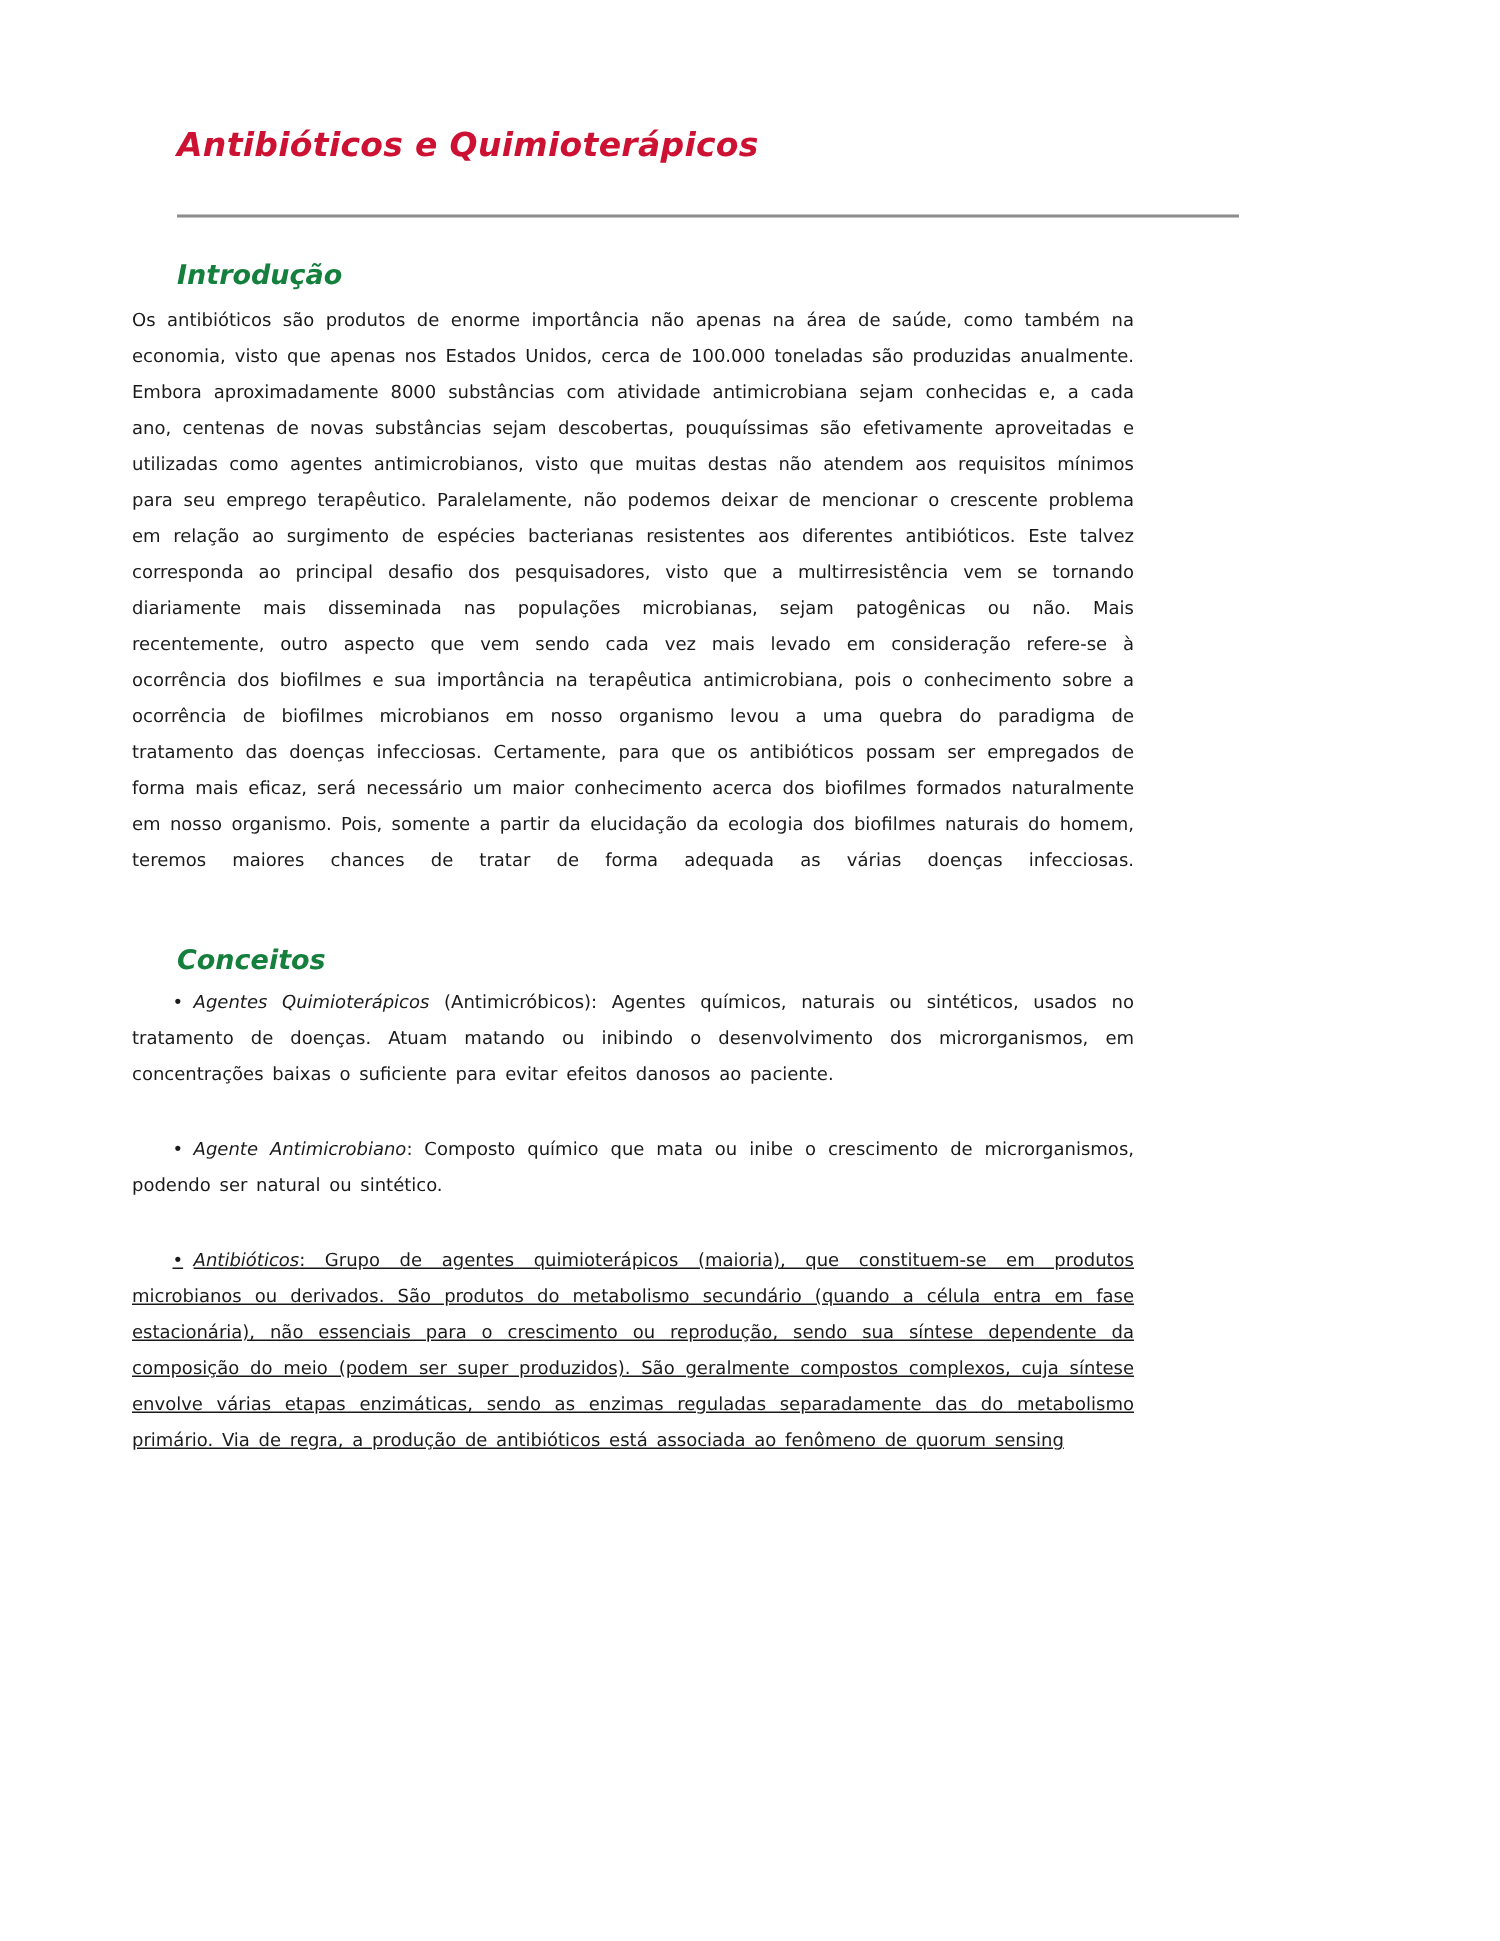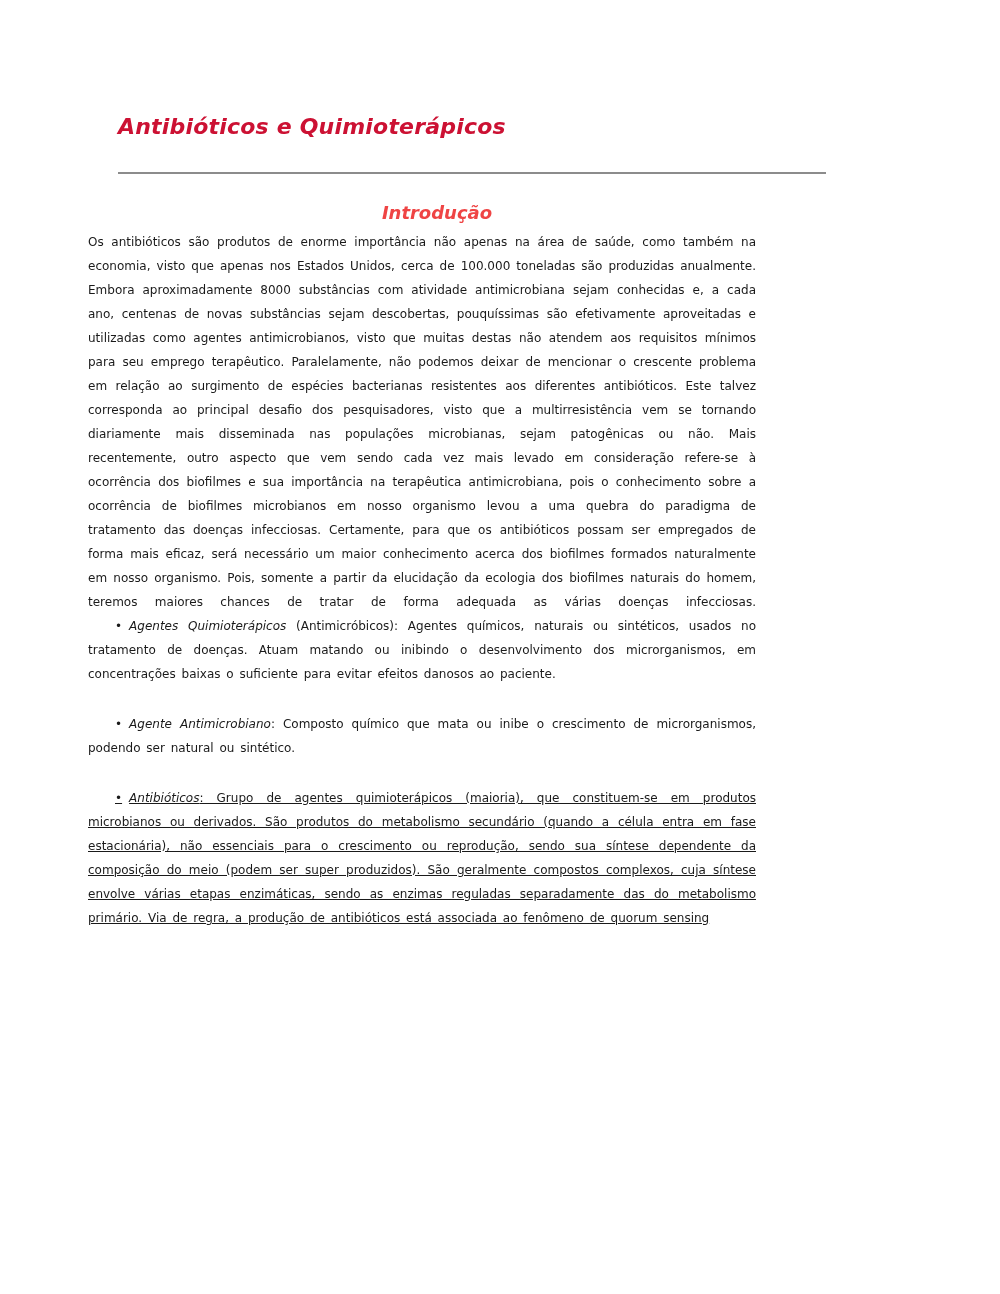--- a/index.html
+++ b/index.html
@@ -6,21 +6,21 @@
     margin: 0;
     padding: 0;
     background: #ffffff;
   }
   .page {
     position: relative;
     width: 826px;
     height: 1294px;
     box-sizing: border-box;
     background: #ffffff;
-    padding: 113px 70px 40px 88px;
+    padding: 84px 70px 40px 88px;
     font-family: "DejaVu Sans", sans-serif;
     color: #1a1a1a;
     overflow: hidden;
   }
   .doc-title {
     margin: 0 0 0 30px;
     font-size: 22px;
     line-height: 28px;
     font-weight: bold;
     font-style: italic;
@@ -32,22 +32,21 @@
     border-top: 2px solid #8c8c8c;
     margin: 31px 0 0 30px;
     width: 812px;
   }
   .sec-heading {
     margin: 28px 0 6px 30px;
     font-size: 18px;
     line-height: 22px;
     font-weight: bold;
     font-style: italic;
-    color: #ef4444;
-    text-align: center;
+    color: #15803d;
   }
   .sec-heading.conceitos {
     margin-top: 45px;
     margin-bottom: 4px;
   }
   .body-text {
     font-size: 12px;
     line-height: 24px;
     word-spacing: 2px;
     text-align: justify;
@@ -80,20 +79,21 @@
   <h1 class="doc-title">Antibióticos e Quimioterápicos</h1>
 
   <hr class="rule">
 
   <section>
     <h2 class="sec-heading">Introdução</h2>
     <p class="body-text intro-body">Os antibióticos são produtos de enorme importância não apenas na área de saúde, como também na economia, visto que apenas nos Estados Unidos, cerca de 100.000 toneladas são produzidas anualmente. Embora aproximadamente 8000 substâncias com atividade antimicrobiana sejam conhecidas e, a cada ano, centenas de novas substâncias sejam descobertas, pouquíssimas são efetivamente aproveitadas e utilizadas como agentes antimicrobianos, visto que muitas destas não atendem aos requisitos mínimos para seu emprego terapêutico. Paralelamente, não podemos deixar de mencionar o crescente problema em relação ao surgimento de espécies bacterianas resistentes aos diferentes antibióticos. Este talvez corresponda ao principal desafio dos pesquisadores, visto que a multirresistência vem se tornando diariamente mais disseminada nas populações microbianas, sejam patogênicas ou não. Mais recentemente, outro aspecto que vem sendo cada vez mais levado em consideração refere-se à ocorrência dos biofilmes e sua importância na terapêutica antimicrobiana, pois o conhecimento sobre a ocorrência de biofilmes microbianos em nosso organismo levou a uma quebra do paradigma de tratamento das doenças infecciosas. Certamente, para que os antibióticos possam ser empregados de forma mais eficaz, será necessário um maior conhecimento acerca dos biofilmes formados naturalmente em nosso organismo. Pois, somente a partir da elucidação da ecologia dos biofilmes naturais do homem, teremos maiores chances de tratar de forma adequada as várias doenças infecciosas.</p>
   </section>
 
   <section>
+    <h2 class="sec-heading conceitos">Conceitos</h2>
 
     <p class="body-text bullet-par"><span class="bullet-glyph">•</span><span class="term">Agentes Quimioterápicos</span><span> (Antimicróbicos): Agentes químicos, naturais ou sintéticos, usados no tratamento de doenças. Atuam matando ou inibindo o desenvolvimento dos microrganismos, em concentrações baixas o suficiente para evitar efeitos danosos ao paciente.</span></p>
 
     <p class="body-text bullet-par"><span class="bullet-glyph">•</span><span class="term">Agente Antimicrobiano</span><span>: Composto químico que mata ou inibe o crescimento de microrganismos, podendo ser natural ou sintético.</span></p>
 
     <p class="body-text bullet-par"><span class="bullet-glyph">•</span><span class="term">Antibióticos</span><span>: Grupo de agentes quimioterápicos (maioria), que constituem-se em produtos microbianos ou derivados. São produtos do metabolismo secundário (quando a célula entra em fase estacionária), não essenciais para o crescimento ou reprodução, sendo sua síntese dependente da composição do meio (podem ser super produzidos). São geralmente compostos complexos, cuja síntese envolve várias etapas enzimáticas, sendo as enzimas reguladas separadamente das do metabolismo primário. Via de regra, a produção de antibióticos está associada ao fenômeno de quorum sensing</span></p>
   </section>
 
 </div>
 

